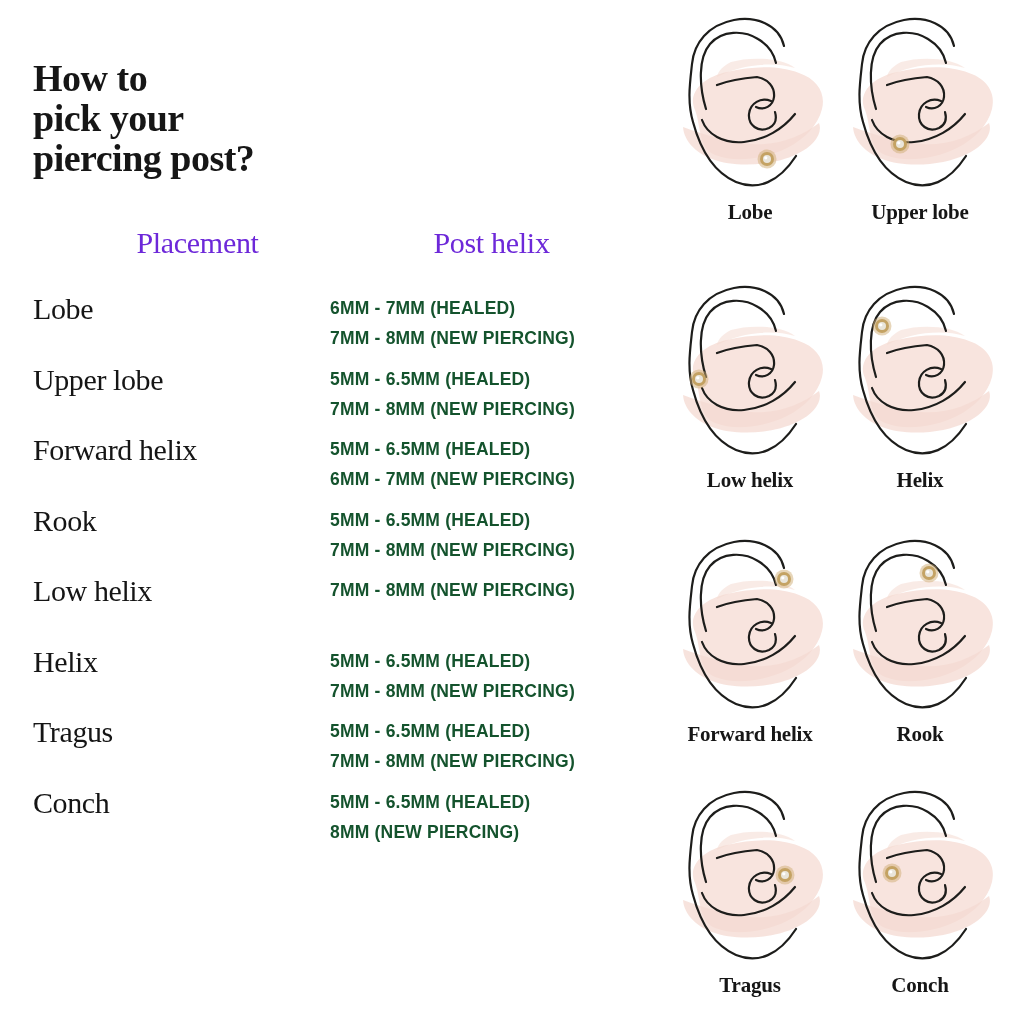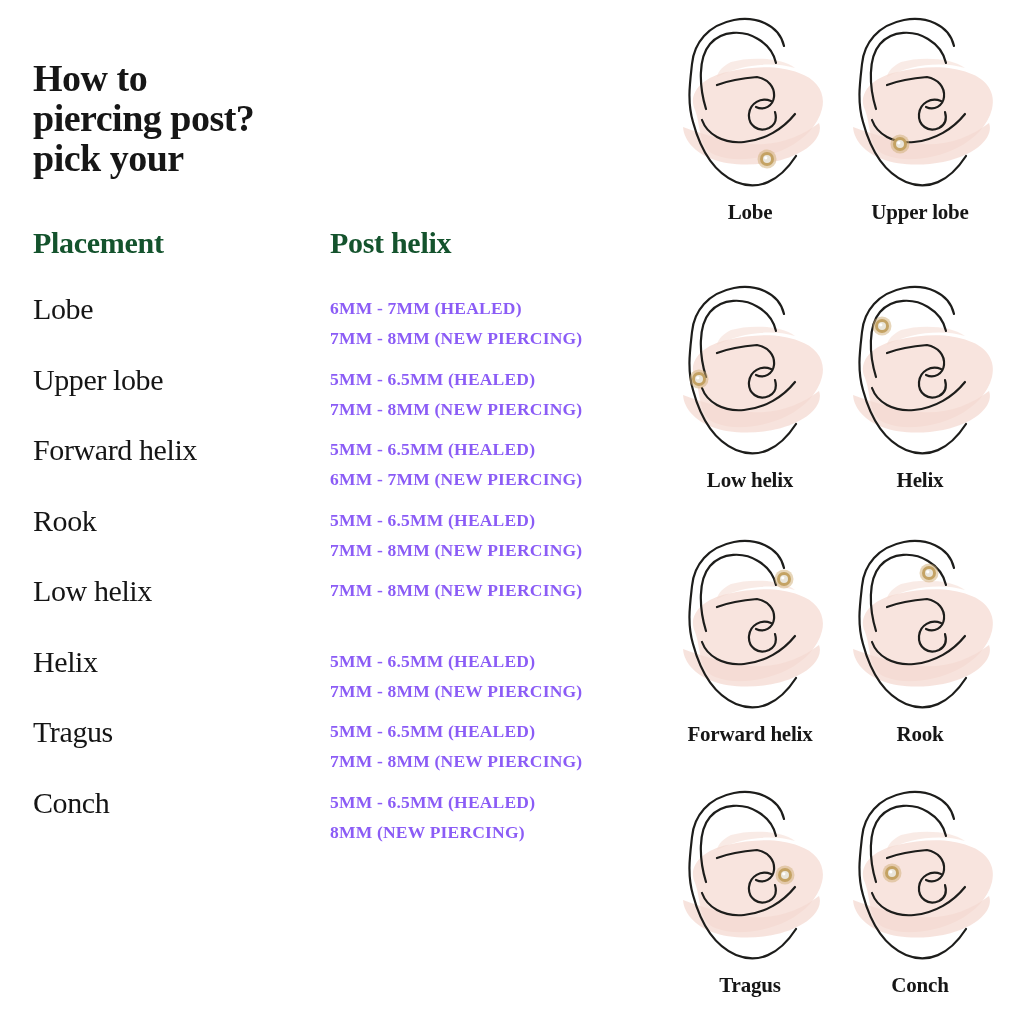--- a/index.html
+++ b/index.html
@@ -8,44 +8,44 @@
     font-family:"Liberation Serif","DejaVu Serif",serif;color:#111;
     overflow:hidden;
   }
   .title{
     position:absolute;left:33px;top:38px;
     font-size:38px;line-height:40px;font-weight:600;letter-spacing:-0.5px;
     color:#161616;
     margin-top:20px;
   }
   .table{position:absolute;left:33px;top:226px;width:620px;}
-  .thead{display:flex;font-size:30px;font-weight:700;letter-spacing:-0.3px;color:#14532d;}
+  .thead{display:flex;font-size:30px;font-weight:400;letter-spacing:-0.3px;color:#6d28d9;justify-content:center;}
   .thead .h1{width:297px;}
   .rows{margin-top:33px;}
   .row{display:flex;margin-bottom:10.5px;min-height:60px;}
   .cell-name{width:297px;font-size:30px;letter-spacing:-0.4px;color:#151515;line-height:30px;padding-top:1px;}
   .cell-vals{
-    font-family:Liberation Serif, serif;
-    font-weight:700;font-size:17.5px;line-height:30px;letter-spacing:0.2px;color:#8b5cf6;
+    font-family:Liberation Sans, sans-serif;
+    font-weight:700;font-size:17.5px;line-height:30px;letter-spacing:0.2px;color:#14532d;
   }
   .ears{position:absolute;left:665px;top:15px;width:345px;height:1000px;}
   .ear-cell{position:absolute;width:170px;}
   .ear-cell svg{display:block;}
   .ear-label{
     width:170px;text-align:center;margin-top:5px;
     font-size:21px;font-weight:700;letter-spacing:-0.2px;color:#161616;
   }
 </style>
 </head>
 <body>
 
 <div class="title">
   <div>How to</div>
+  <div>pick your</div>
   <div>piercing post?</div>
-  <div>pick your</div>
 </div>
 
 <div class="table">
   <div class="thead">
     <div class="h1">Placement</div>
     <div class="h2">Post helix</div>
   </div>
   <div class="rows" id="rows">
   <div class="row">
     <div class="cell-name">Lobe</div>

